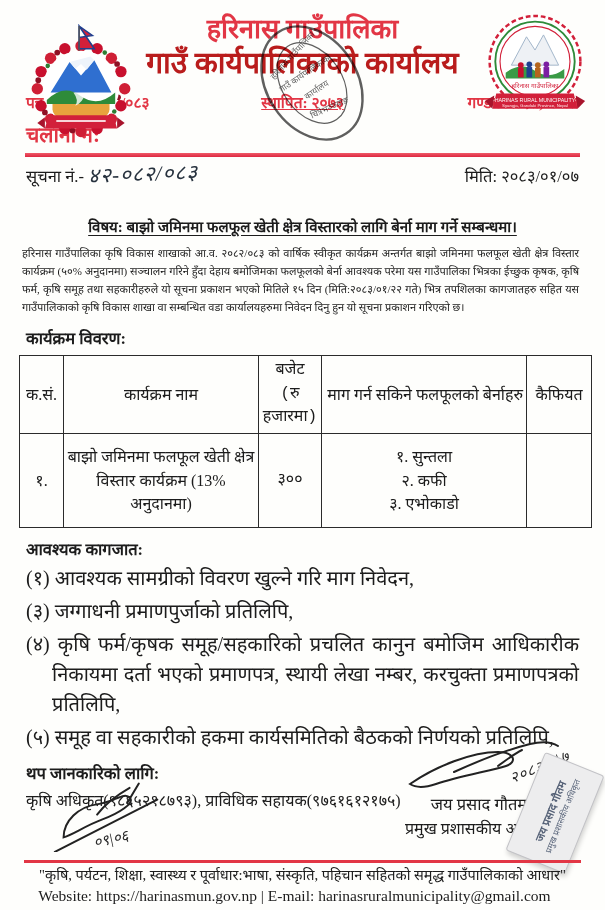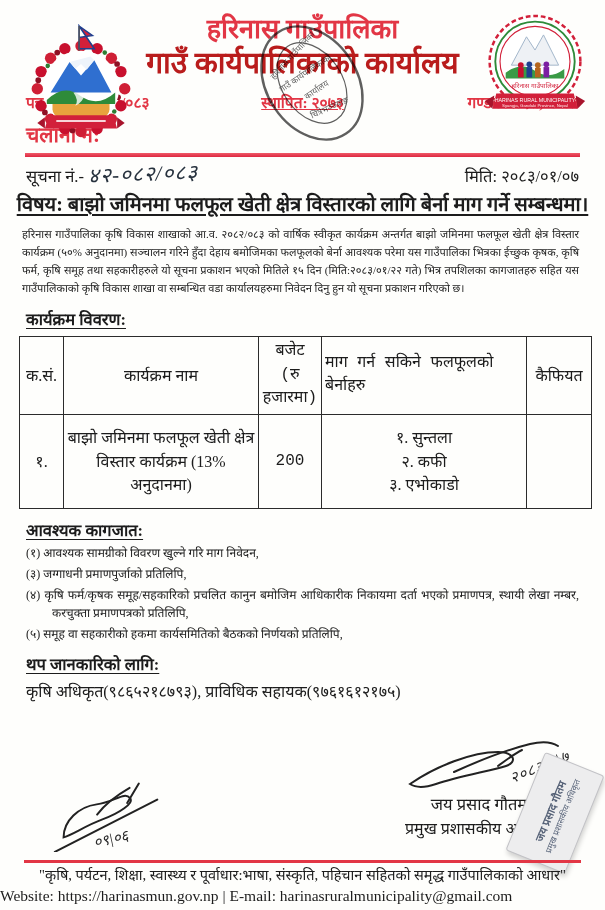--- a/index.html
+++ b/index.html
@@ -17,40 +17,40 @@
   .meta-row{display:flex;padding:0 26px;margin-top:10px;color:#e23645;font-weight:bold;font-size:15.5px;}
   .meta-row span{flex:1;}
   .meta-center{text-align:center;text-decoration:underline;}
   .meta-right{text-align:right;}
   .chalani{padding:0 26px;margin-top:7px;color:#e23645;font-weight:bold;font-size:21px;}
   .rule{margin:5px 25px 0 25px;height:4px;background:linear-gradient(#ef5a68,#dd2740);}
   .notice-row{display:flex;justify-content:space-between;align-items:baseline;padding:3px 26px 0 26px;font-size:16.5px;}
   .hand-ink{display:inline-block;font-style:italic;font-size:21px;color:#27323e;
     transform:rotate(-2deg);letter-spacing:1px;margin-left:4px;position:relative;top:-1px;}
   
-  .subject{text-align:center;font-weight:bold;font-size:20px;margin-top:2px;}
+  .subject{text-align:center;font-weight:bold;font-size:15px;margin-top:28px;}
   .subject span{text-decoration:underline;text-underline-offset:3px;}
   .body-par{margin:8px 26px 0 22px;text-align:justify;font-size:11px;line-height:1.65;}
   
   .sec-head{margin:9px 26px 0 26px;font-weight:bold;font-size:16.5px;}
-  .sec-head span{text-decoration:underline;text-underline-offset:3px;margin-top:12px;}
+  .sec-head span{text-underline-offset:3px;margin-top:12px;}
   
   table.prog{border-collapse:collapse;margin:6px 0 0 19px;width:549px;font-size:16px;table-layout:fixed;}
   table.prog th,table.prog td{border:1.5px solid #2b2b2b;padding:2px 3px;vertical-align:middle;
     text-align:center;font-weight:normal;line-height:1.45;}
   th.c-sn,td.c-sn{width:37px;}
   th.c-name,td.c-name{width:188px;}
   th.c-budget,td.c-budget{width:56px;font-family:Liberation Mono, monospace;}
   th.c-sap,td.c-sap{width:198px;}
   th.c-rem,td.c-rem{width:58px;}
   tr.hrow{height:78px;}
   tr.drow{height:94px;}
   td.c-sap{text-align:left;padding-left:42px;line-height:1.7;}
   
-  .doc-item{margin:3px 26px 0 26px;font-size:12px;line-height:1.5;padding-left:26px;text-indent:-26px;text-align:justify;}
+  .doc-item{margin:3px 26px 0 26px;font-size:20px;line-height:1.5;padding-left:26px;text-indent:-26px;text-align:justify;}
   .contact-line{margin:5px 26px 0 26px;font-size:16px;}
   
   .stamp-black{position:absolute;left:236px;top:4px;mix-blend-mode:multiply;opacity:.88;}
   .sig-left{position:absolute;left:38px;top:782px;width:140px;}
   .sig-left .hand-date{position:absolute;left:55px;top:46px;font-style:italic;font-size:15px;
     color:#2a2a2a;transform:rotate(-12deg);}
   .sig-right{position:absolute;right:26px;top:738px;width:200px;text-align:center;}
   .sig-right .scribble{position:relative;left:8px;}
   .sig-right .hand-date{position:absolute;right:8px;top:18px;font-style:italic;font-size:15px;
     color:#2a2a2a;transform:rotate(-22deg);letter-spacing:1px;}
@@ -58,21 +58,21 @@
   .sig-title{font-size:16px;margin-top:2px;}
   .seal-label{position:absolute;right:18px;top:760px;width:62px;height:104px;
     background:#ededee;border:1px solid #c2c2c6;box-shadow:2px 3px 5px rgba(0,0,0,.18);
     transform:rotate(22deg);display:flex;align-items:center;justify-content:center;border-radius:3px;}
   .seal-inner{transform:rotate(-90deg);width:100px;text-align:center;color:#3c4a63;opacity:.85;}
   .seal-inner .l1{font-size:11px;font-weight:bold;white-space:nowrap;}
   .seal-inner .l2{font-size:8.5px;white-space:nowrap;}
   
   .footer-rule{position:absolute;left:24px;right:24px;bottom:47px;height:3.5px;background:#e23645;}
   .slogan{position:absolute;left:0;right:0;bottom:26px;text-align:center;font-size:14.5px;}
-  .weblinks{position:absolute;left:0;right:16px;bottom:5px;text-align:left;font-size:15.5px;}
+  .weblinks{position:absolute;left:0;right:16px;bottom:5px;text-align:center;font-size:15.5px;}
 </style>
 </head>
 <body>
 
 <div class="page">
 
   <svg class="logo-left" width="114" height="118" viewBox="0 0 120 124">
 
     <g>
       <circle cx="106" cy="68" r="6" fill="#cf1f35"></circle>
@@ -190,27 +190,27 @@
 
   <p class="body-par">हरिनास गाउँपालिका कृषि विकास शाखाको आ.व. २०८२/०८३ को वार्षिक स्वीकृत कार्यक्रम अन्तर्गत बाझो जमिनमा फलफूल खेती क्षेत्र विस्तार कार्यक्रम (५०% अनुदानमा) सञ्चालन गरिने हुँदा देहाय बमोजिमका फलफूलको बेर्ना आवश्यक परेमा यस गाउँपालिका भित्रका ईच्छुक कृषक, कृषि फर्म, कृषि समूह तथा सहकारीहरुले यो सूचना प्रकाशन भएको मितिले १५ दिन (मिति:२०८३/०१/२२ गते) भित्र तपशिलका कागजातहरु सहित यस गाउँपालिकाको कृषि विकास शाखा वा सम्बन्धित वडा कार्यालयहरुमा निवेदन दिनु हुन यो सूचना प्रकाशन गरिएको छ।</p>
 
   <div class="sec-head"><span>कार्यक्रम विवरण:</span></div>
   <table class="prog">
     <tbody>
         <tr class="hrow">
       <th class="c-sn">क.सं.</th>
       <th class="c-name">कार्यक्रम नाम</th>
       <th class="c-budget">बजेट (रु हजारमा)</th>
-      <th class="c-sap" style="text-align:left;padding-left:3px;font-family:Liberation Mono, monospace;">माग गर्न सकिने फलफूलको बेर्नाहरु</th>
+      <th class="c-sap" style="text-align:right;padding-left:3px;">माग गर्न सकिने फलफूलको बेर्नाहरु</th>
       <th class="c-rem">कैफियत</th>
     </tr>
     <tr class="drow">
       <td class="c-sn">१.</td>
       <td class="c-name">बाझो जमिनमा फलफूल खेती क्षेत्र विस्तार कार्यक्रम (13% अनुदानमा)</td>
-      <td class="c-budget">200</td>
+      <td class="c-budget">३००</td>
       <td class="c-sap">
         <div>१. सुन्तला</div>
         <div>२. कफी</div>
         <div>३. एभोकाडो</div>
       </td>
       <td class="c-rem"></td>
     </tr>
   </tbody>
     </table>
 

